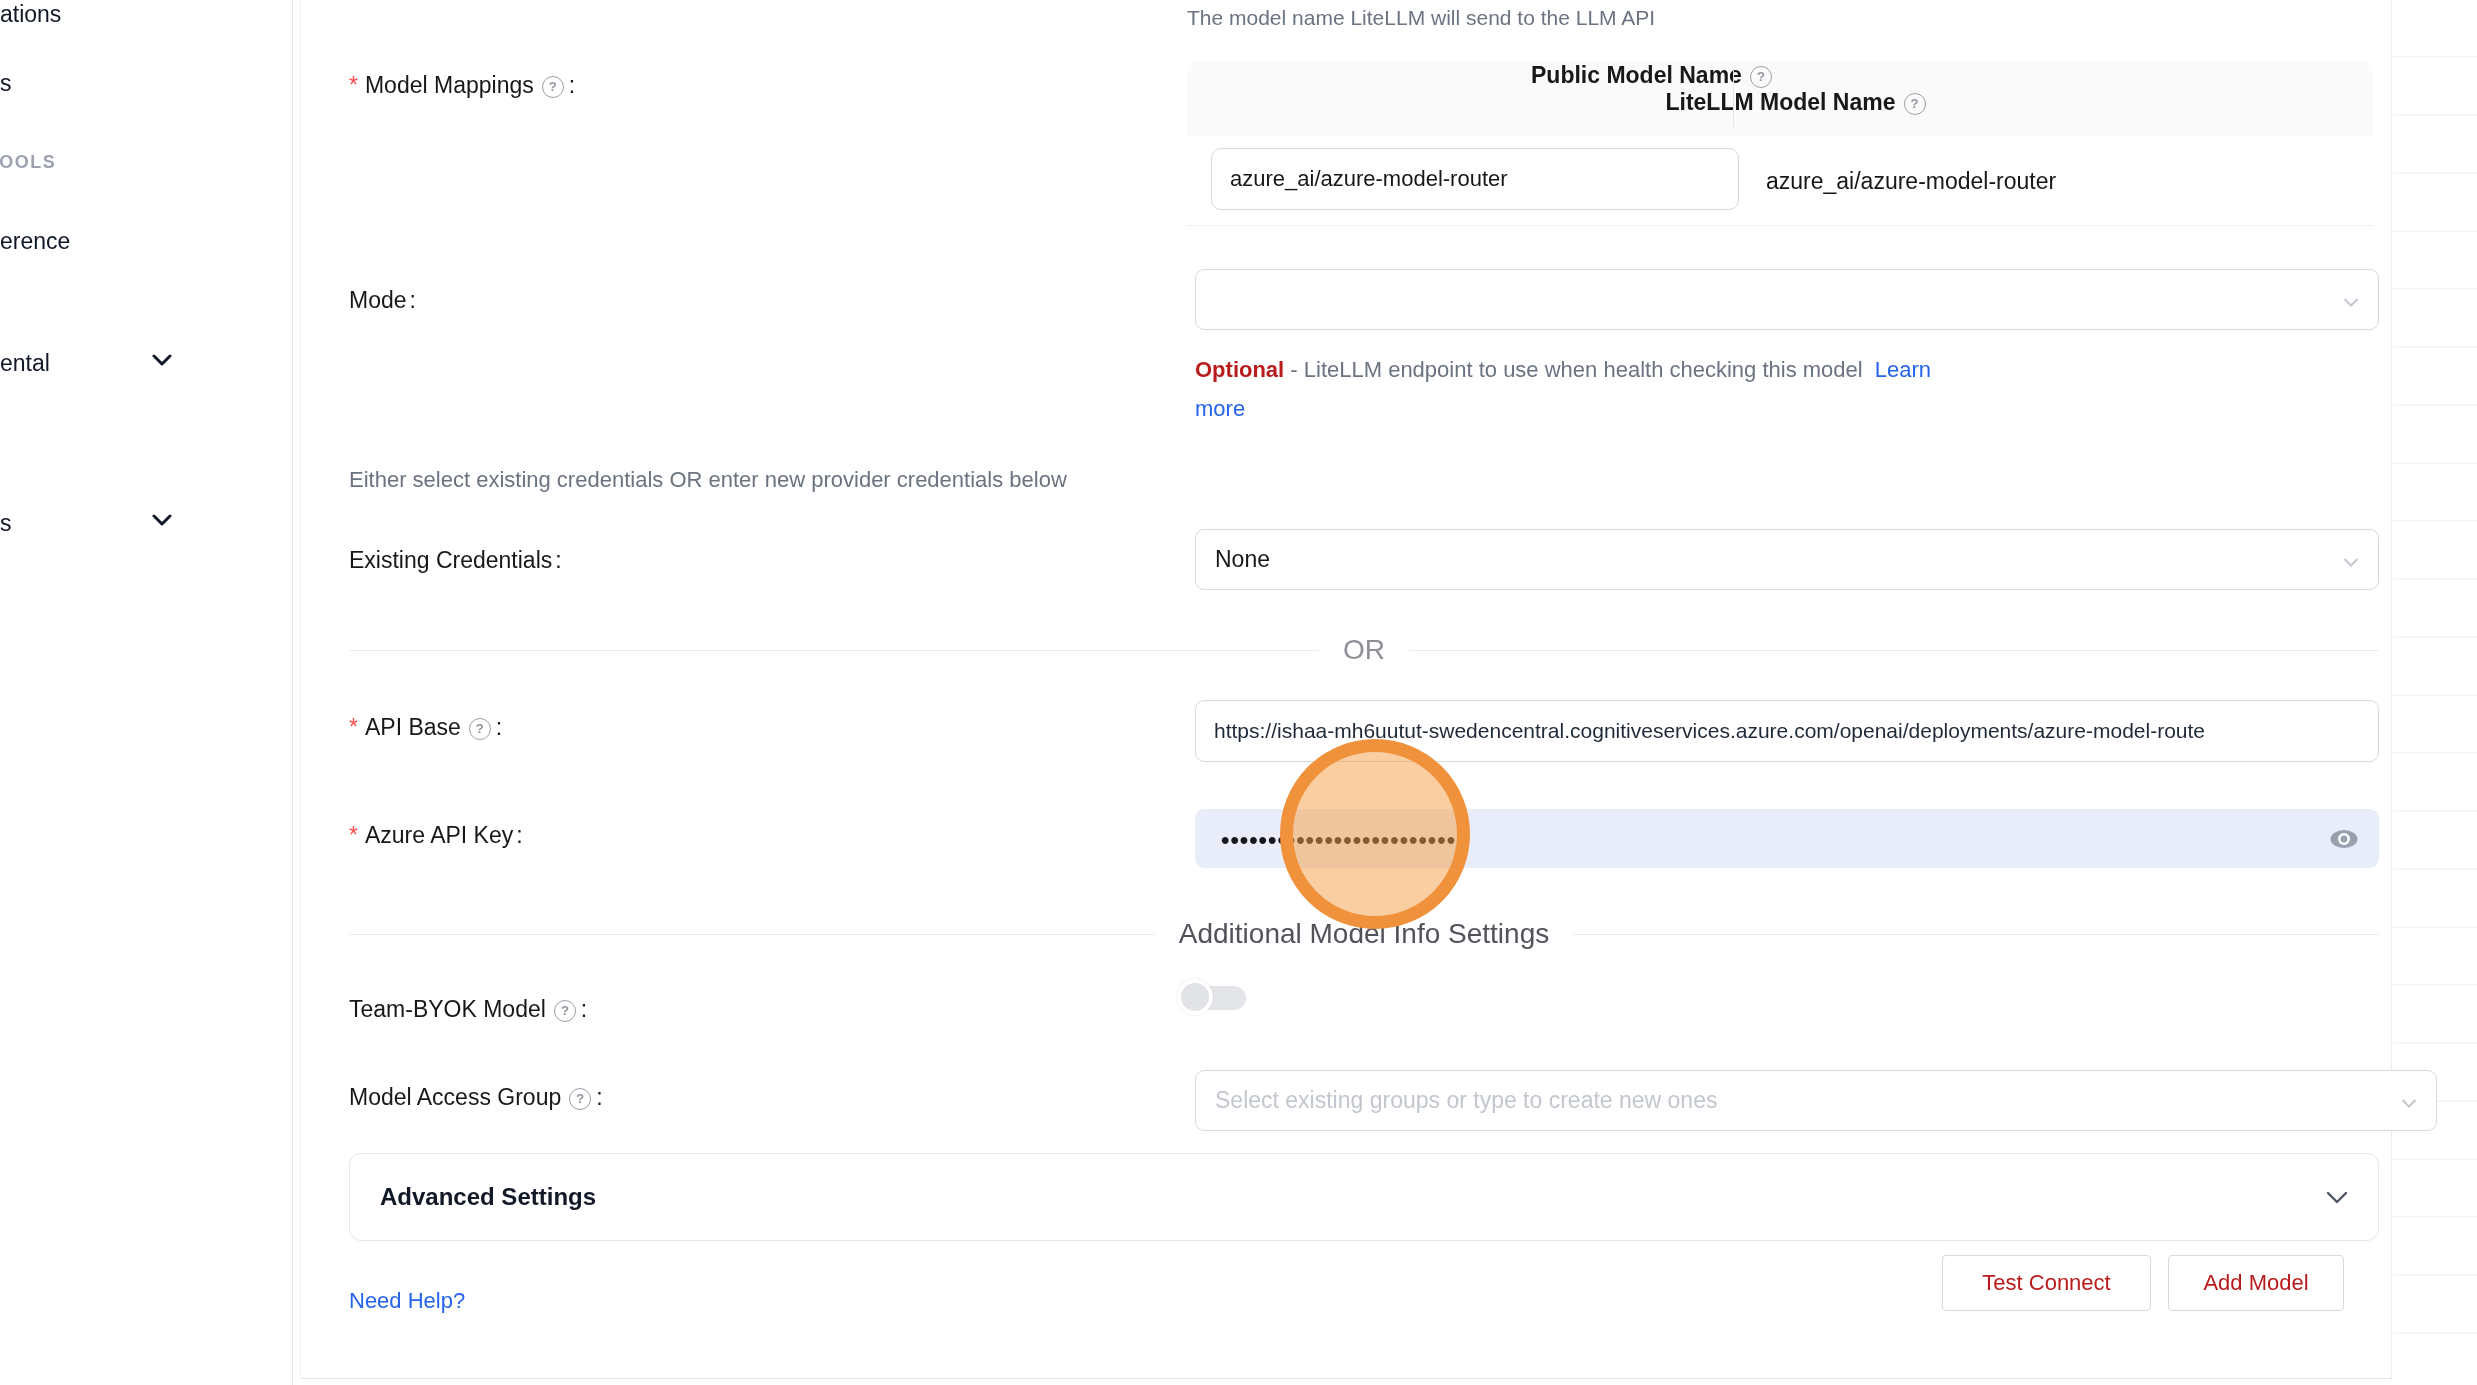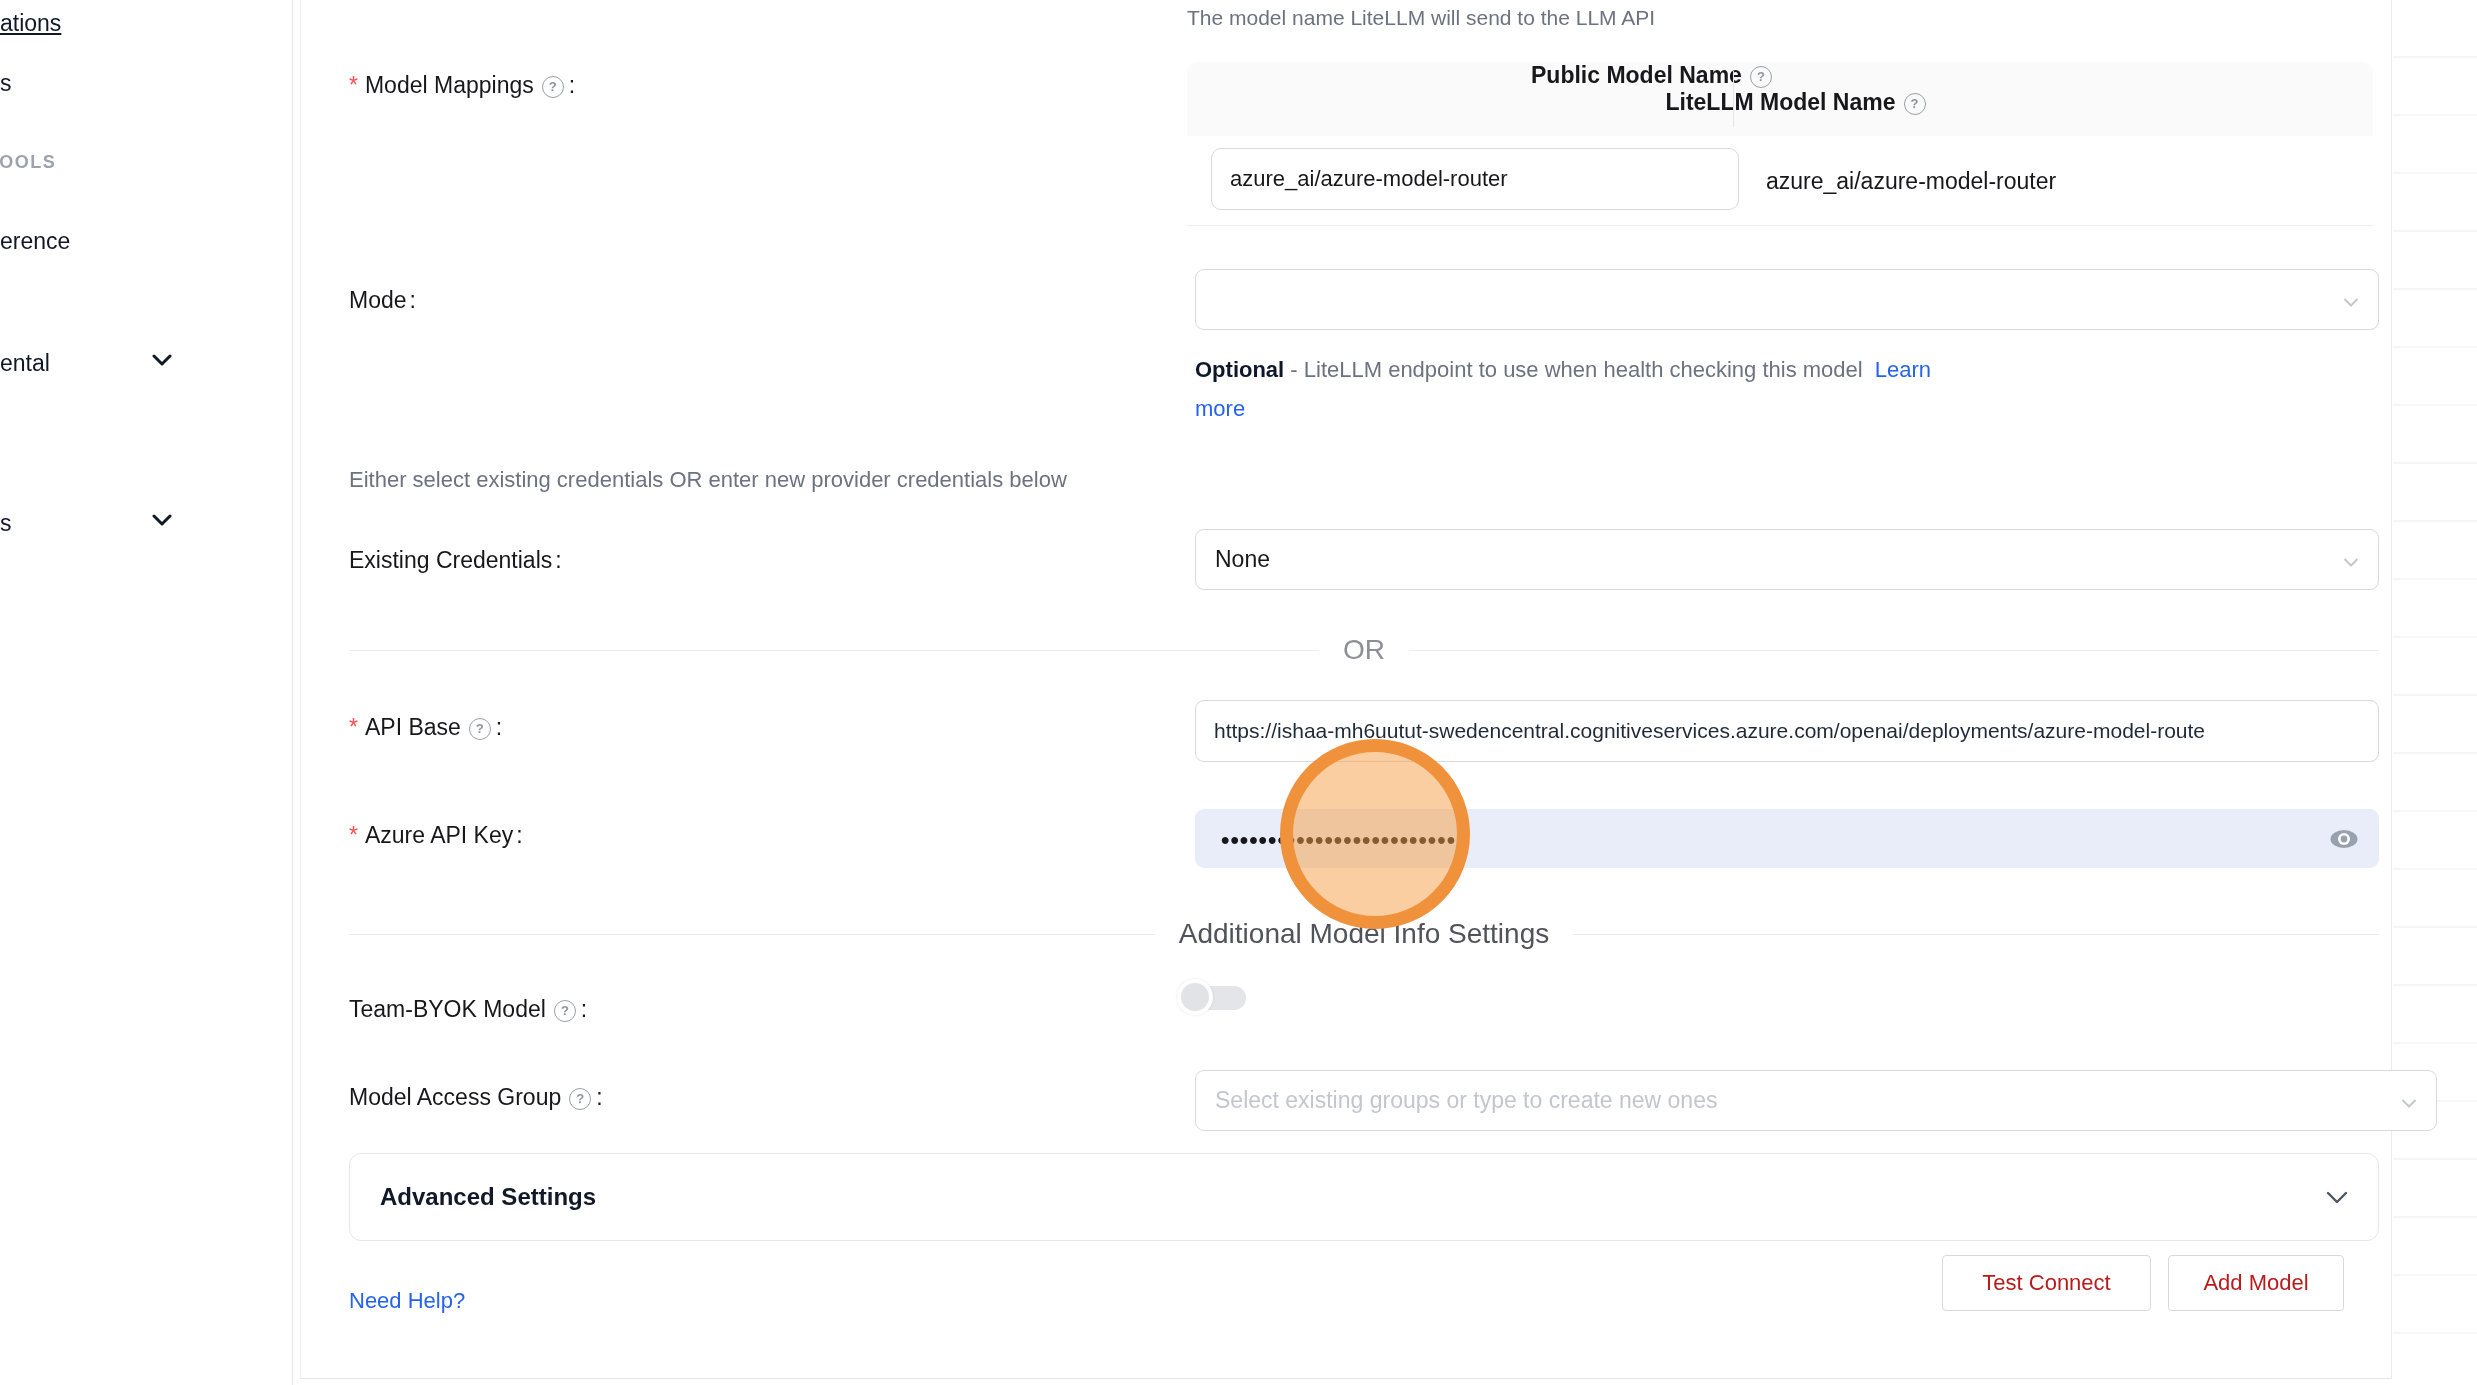--- a/index.html
+++ b/index.html
@@ -57,21 +57,21 @@
                 font-size: 21px; color: #1f2937; padding: 0 18px; outline: none; font-family: inherit;
                 white-space: nowrap; overflow: hidden; }
 
   .note { font-size: 22px; color: #6b7280; white-space: nowrap; }
 
   .hr-divider { position: absolute; display: flex; align-items: center; }
   .hr-divider .line { flex: 1; height: 1px; background: #ececec; }
   .hr-divider .dv-text { margin: 0 24px; font-size: 28px; color: #8c9096; white-space: nowrap; }
 
   .opt-help { position: absolute; font-size: 22px; color: #6b7280; line-height: 39px; }
-  .opt-bold { font-weight: 700; color: #0f172a; }
+  .opt-bold { font-weight: 700; color: #b91c1c; }
   .link { color: #2563eb; cursor: pointer; }
 
   
   #key-field { position: absolute; left: 894px; top: 809px; width: 1184px; height: 59px;
                background: #e9edf9; border-radius: 9px; display: flex; align-items: center; padding-left: 26px; }
   #key-dots { font-size: 24px; font-weight: 700; letter-spacing: 1px; color: #16181d; line-height: 1;
               padding-top: 2px; overflow: hidden; white-space: nowrap; max-width: 1050px; }
   #eye { position: absolute; right: 20px; top: 50%; transform: translateY(-50%); cursor: pointer; line-height: 0; }
 
   
@@ -97,21 +97,21 @@
   #click-circle { position: absolute; left: 1280px; top: 739px; width: 190px; height: 190px;
                   border-radius: 50%; border: 13px solid #f0913c; background: rgba(245,158,66,0.50);
                   z-index: 6; pointer-events: none; }
 </style>
 </head>
 <body>
 
 <div id="screen">
 
   <aside id="sidebar">
-    <div class="sb-item" style="top:10px;text-decoration:underline;">ations</div>
+    <div class="sb-item" style="top:1px;">ations</div>
     <div class="sb-item" style="top:70px;">s</div>
     <div class="sb-section" style="top:152px; left:-13px;">TOOLS</div>
     <div class="sb-item" style="top:228px;">erence</div>
     <div class="sb-item" style="top:350px;">ental</div>
     <span class="sb-chev" style="top:353px;">
       <svg width="20" height="13" viewBox="0 0 20 13">
           <polyline points="2,2 10,10 18,2" fill="none" stroke="#111827" stroke-width="3" stroke-linecap="round" stroke-linejoin="round"></polyline>
         </svg>
     </span>
     <div class="sb-item" style="top:510px;">s</div>

